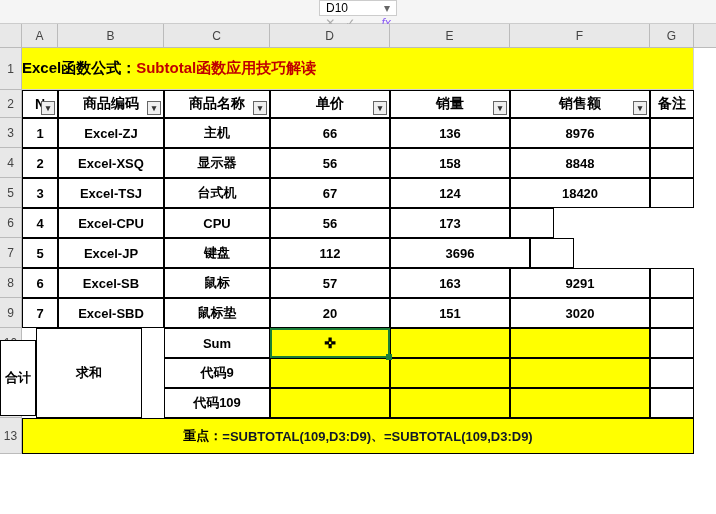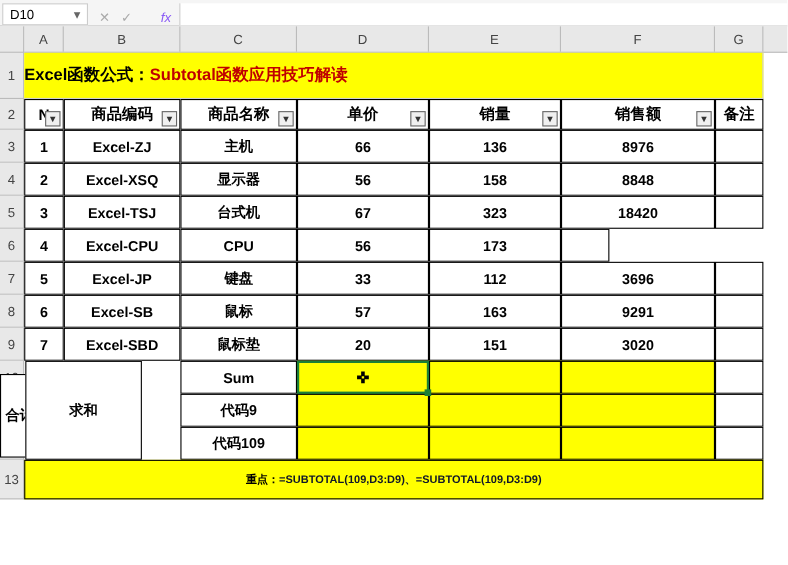--- a/index.html
+++ b/index.html
@@ -1,19 +1,19 @@
 <!DOCTYPE html>
 <html><head>
 <meta charset="utf-8">
 <style>
 * { box-sizing: border-box; margin: 0; padding: 0; }
 body { font-family: "Microsoft YaHei", Arial, sans-serif; font-size: 12px; background: #fff; width: 716px; height: 514px; overflow: hidden; }
 
 
-.formula-bar { display: flex; align-items: flex-end; height: 24px; border-bottom: 1px solid #ccc; background: #f5f5f5; }
+.formula-bar { display: flex; align-items: center; height: 24px; border-bottom: 1px solid #ccc; background: #f5f5f5; flex-direction: column; }
 .namebox { width: 78px; height: 20px; border: 1px solid #ccc; background: #fff; display: flex; align-items: center; padding: 0 6px; margin: 0 2px; }
 .namebox .dd { margin-left: auto; color: #666; }
 .fb-icons { display: flex; align-items: center; gap: 10px; padding: 0 8px; color: #aaa; }
 .fb-icons .fx { font-style: italic; color: #8b5cf6; margin-left: 16px; }
 .formula-input { flex: 1; height: 20px; border-left: 1px solid #ccc; background: #fff; padding: 0 6px; display: flex; align-items: center; color: #888; }
 
 
 .grid-wrap { position: relative; }
 .corner { position: absolute; left: 0; top: 0; width: 22px; height: 24px; background: #e8e8e8; border-right: 1px solid #bbb; border-bottom: 1px solid #bbb; }
 .col-headers { display: flex; margin-left: 22px; height: 24px; background: #e8e8e8; border-bottom: 1px solid #bbb; }
@@ -40,21 +40,21 @@
 .datacell { border: 1px solid #000; font-weight: bold; font-size: 13px; }
 .yellowcell { background: #ffff00; border: 1px solid #000; font-weight: bold; font-size: 13px; }
 
 
 .selected { position: relative; }
 .selected::after { content: ""; position: absolute; inset: -1px; border: 2px solid #1a7f37; pointer-events: none; }
 .selected::before { content: ""; position: absolute; right: -3px; bottom: -3px; width: 6px; height: 6px; background: #1a7f37; }
 .cursor-cross { font-size: 14px; font-weight: bold; color: #000; }
 
 
-.bottom-banner { background: #ffff00; border: 1px solid #000; font-weight: bold; font-size: 10px; }
+.bottom-banner { background: #ffff00; border: 1px solid #000; font-weight: bold; font-size: 13px; }
 .bottom-banner .label { color: #000; }
 .bottom-banner .formula { color: #0f172a; }
 
 .merge-v { display: flex; align-items: center; justify-content: center; writing-mode: horizontal-tb; }
 </style>
 </head>
 <body>
 
 <div class="formula-bar">
   <div class="namebox">
@@ -140,39 +140,38 @@
         <div class="cell datacell cE">158</div>
         <div class="cell datacell cF">8848</div>
         <div class="cell datacell cG"></div>
       </div>
       <div class="row rN">
         <div class="rowh" style="height:30px">5</div>
         <div class="cell datacell cA">3</div>
         <div class="cell datacell cB">Excel-TSJ</div>
         <div class="cell datacell cC">台式机</div>
         <div class="cell datacell cD">67</div>
-        <div class="cell datacell cE">323</div>
+        <div class="cell datacell cE">124</div>
         <div class="cell datacell cF">18420</div>
         <div class="cell datacell cG"></div>
       </div>
       <div class="row rN">
         <div class="rowh" style="height:30px">6</div>
         <div class="cell datacell cA">4</div>
         <div class="cell datacell cB">Excel-CPU</div>
         <div class="cell datacell cC">CPU</div>
         <div class="cell datacell cD">56</div>
         <div class="cell datacell cE">173</div>
         <div class="cell datacell cG"></div>
       </div>
       <div class="row rN">
         <div class="rowh" style="height:30px">7</div>
         <div class="cell datacell cA">5</div>
         <div class="cell datacell cB">Excel-JP</div>
         <div class="cell datacell cC">键盘</div>
-        <div class="cell datacell cD">33</div>
         <div class="cell datacell cE">112</div>
         <div class="cell datacell cF">3696</div>
         <div class="cell datacell cG"></div>
       </div>
       <div class="row rN">
         <div class="rowh" style="height:30px">8</div>
         <div class="cell datacell cA">6</div>
         <div class="cell datacell cB">Excel-SB</div>
         <div class="cell datacell cC">鼠标</div>
         <div class="cell datacell cD">57</div>
@@ -189,21 +188,21 @@
         <div class="cell datacell cE">151</div>
         <div class="cell datacell cF">3020</div>
         <div class="cell datacell cG"></div>
       </div>
     </div>
 
   <div class="row rN">
     <div class="rowh" style="height:30px">10</div>
     <div class="cell datacell cA merge-v" style="height:76px;position:absolute;margin-top:12px">合计</div>
     <div style="width:36px"></div>
-    <div class="cell datacell cB merge-v" style="height:90px;position:absolute;margin-left:23px">求和</div>
+    <div class="cell datacell cB merge-v" style="height:90px;position:absolute;margin-left:36px">求和</div>
     <div style="width:106px"></div>
     <div class="cell datacell cC">Sum</div>
     <div class="cell yellowcell cD selected">
         <span class="cursor-cross">✜</span>
       </div>
     <div class="cell yellowcell cE"></div>
     <div class="cell yellowcell cF"></div>
     <div class="cell datacell cG"></div>
   </div>
 

